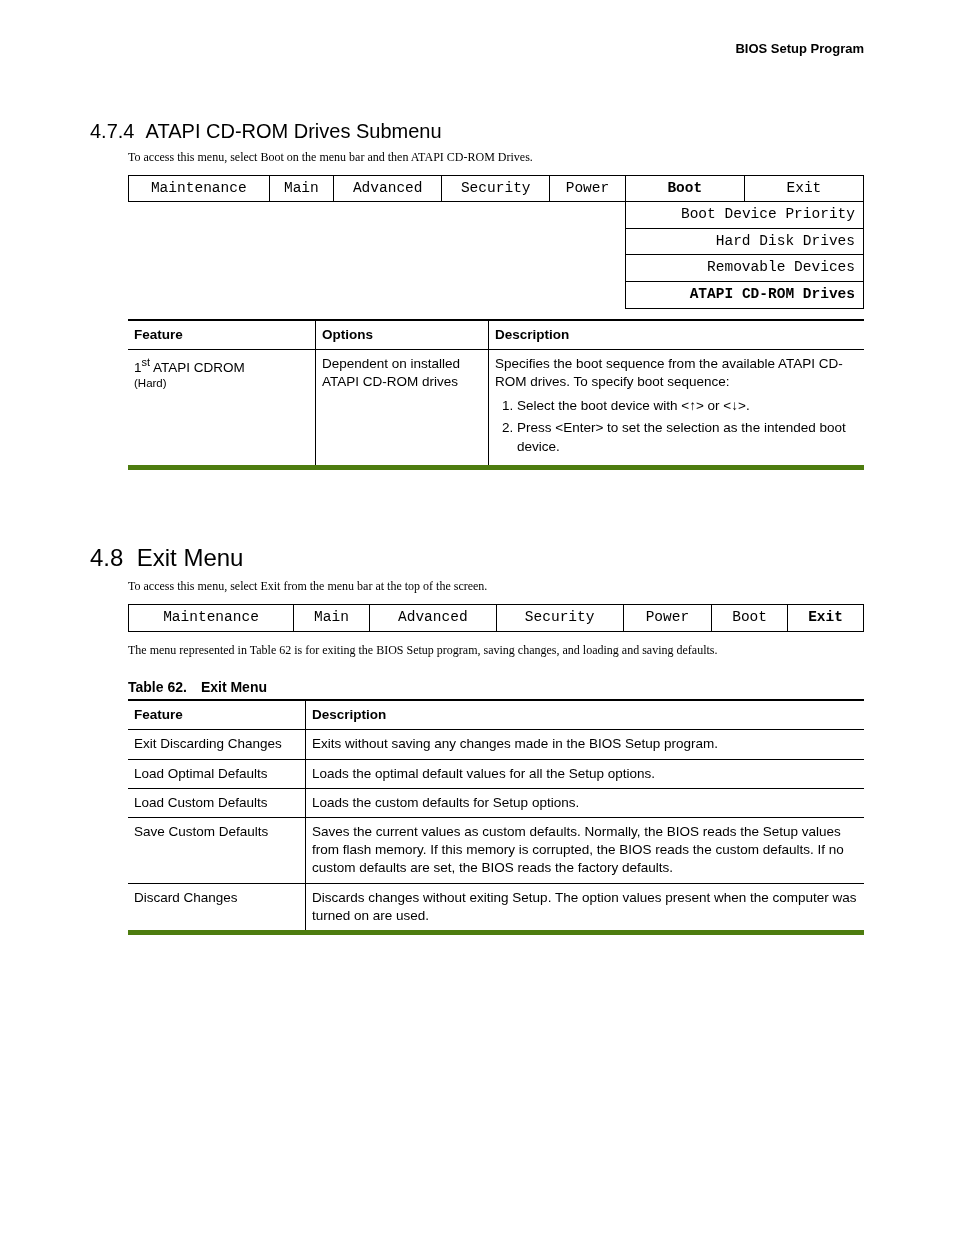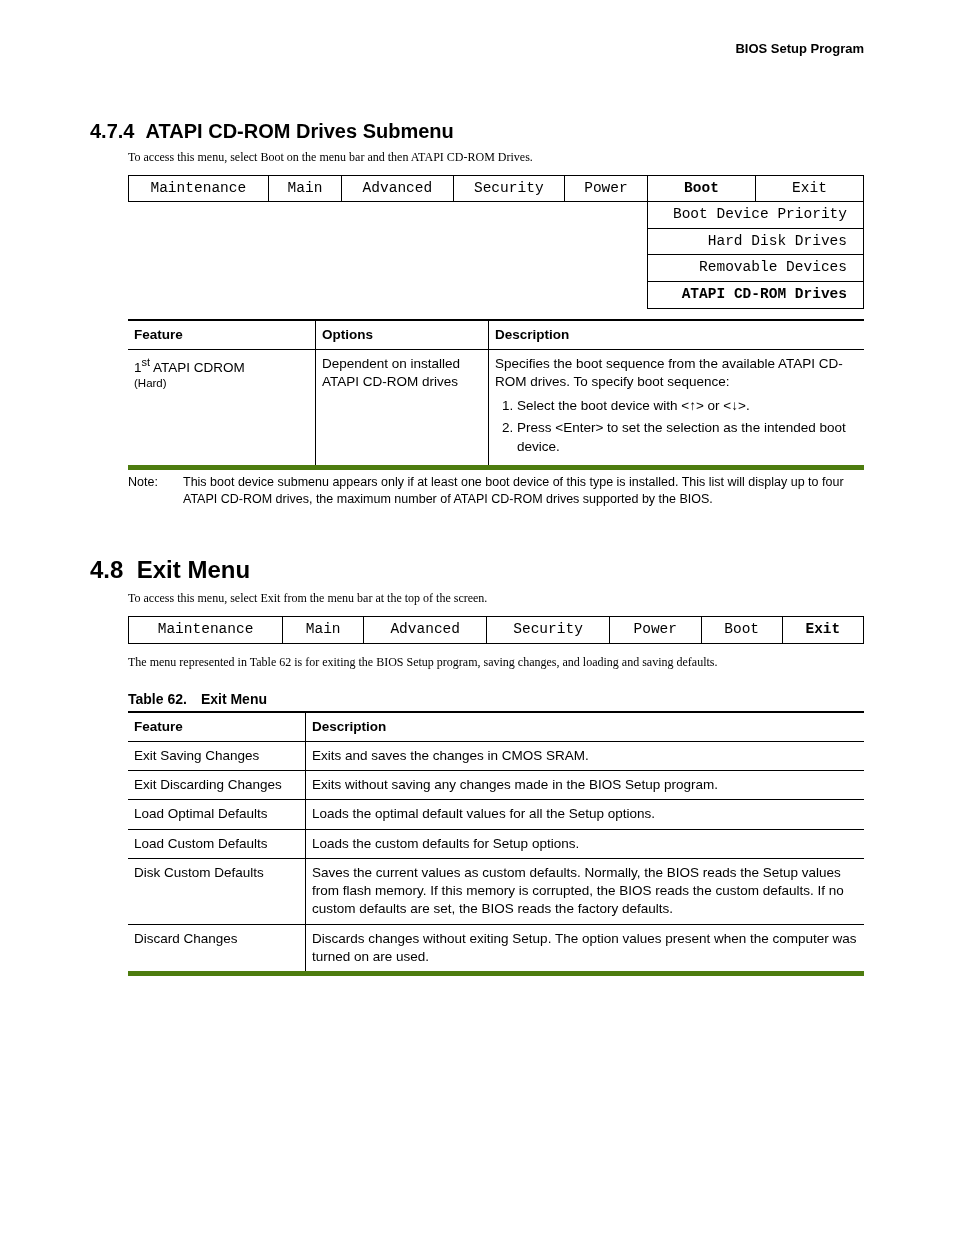--- a/index.html
+++ b/index.html
@@ -15,47 +15,47 @@
   }
   .header-right {
     text-align: right;
     font-family: Arial, Helvetica, sans-serif;
     font-weight: bold;
     font-size: 13px;
     margin-bottom: 60px;
   }
   h2.sec {
     font-family: Arial, Helvetica, sans-serif;
-    font-weight: bold;
+    font-weight: normal;
     font-size: 20px;
     margin: 0 0 4px 0;
   }
   h2.sec.big {
     font-size: 24px;
-    margin-top: 46px;
+    margin-top: 72px;
   }
   .indent {
     margin-left: 38px;
   }
   p.body {
     margin: 4px 0 10px 0;
     font-size: 12px;
   }
 
   
   table.bios {
     border-collapse: collapse;
     width: 100%;
     margin: 6px 0 10px 0;
     font-family: "Courier New", Courier, monospace;
     font-size: 14.5px;
   }
   table.bios td {
     border: 1px solid #000;
-    padding: 3px 16px;
+    padding: 3px 8px;
     text-align: center;
     white-space: nowrap;
   }
   table.bios td.active {
     font-weight: bold;
   }
   table.bios td.sub {
     text-align: right;
     padding-left: 8px;
   }
@@ -176,24 +176,20 @@
       <td>
         <span>Specifies the boot sequence from the available ATAPI CD-ROM drives.  To specify boot sequence:</span>
         <ol class="steps">
           <li>Select the boot device with &lt;↑&gt; or &lt;↓&gt;.</li>
           <li>Press &lt;Enter&gt; to set the selection as the intended boot device.</li>
         </ol>
       </td>
     </tr>
   </tbody>
     </table>
-  <div class="note">
-    <span class="lbl">Note:</span>
-    <span>This boot device submenu appears only if at least one boot device of this type is installed.  This list will display up to four ATAPI CD-ROM drives, the maximum number of ATAPI CD-ROM drives supported by the BIOS.</span>
-  </div>
 </div>
 
 <h2 class="sec big">
   <span>4.8</span>&nbsp;&nbsp;<span>Exit Menu</span>
 </h2>
 <div class="indent">
   <p class="body">To access this menu, select Exit from the menu bar at the top of the screen.</p>
 
   <table class="bios">
     <tbody>
@@ -212,37 +208,33 @@
   <p class="body">The menu represented in Table 62 is for exiting the BIOS Setup program, saving changes, and loading and saving defaults.</p>
 
   <div class="table-caption">Table 62. Exit Menu</div>
   <table class="data">
     <tbody>
         <tr>
       <th style="width:165px;">Feature</th>
       <th>Description</th>
     </tr>
     <tr>
-      <td>Exit Saving Changes</td>
-      <td>Exits and saves the changes in CMOS SRAM.</td>
-    </tr>
-    <tr>
       <td>Exit Discarding Changes</td>
       <td>Exits without saving any changes made in the BIOS Setup program.</td>
     </tr>
     <tr>
       <td>Load Optimal Defaults</td>
       <td>Loads the optimal default values for all the Setup options.</td>
     </tr>
     <tr>
       <td>Load Custom Defaults</td>
       <td>Loads the custom defaults for Setup options.</td>
     </tr>
     <tr>
-      <td>Disk Custom Defaults</td>
+      <td>Save Custom Defaults</td>
       <td>Saves the current values as custom defaults.  Normally, the BIOS reads the Setup values from flash memory.  If this memory is corrupted, the BIOS reads the custom defaults.  If no custom defaults are set, the BIOS reads the factory defaults.</td>
     </tr>
     <tr>
       <td>Discard Changes</td>
       <td>Discards changes without exiting Setup.  The option values present when the computer was turned on are used.</td>
     </tr>
   </tbody>
     </table>
 </div>
 

